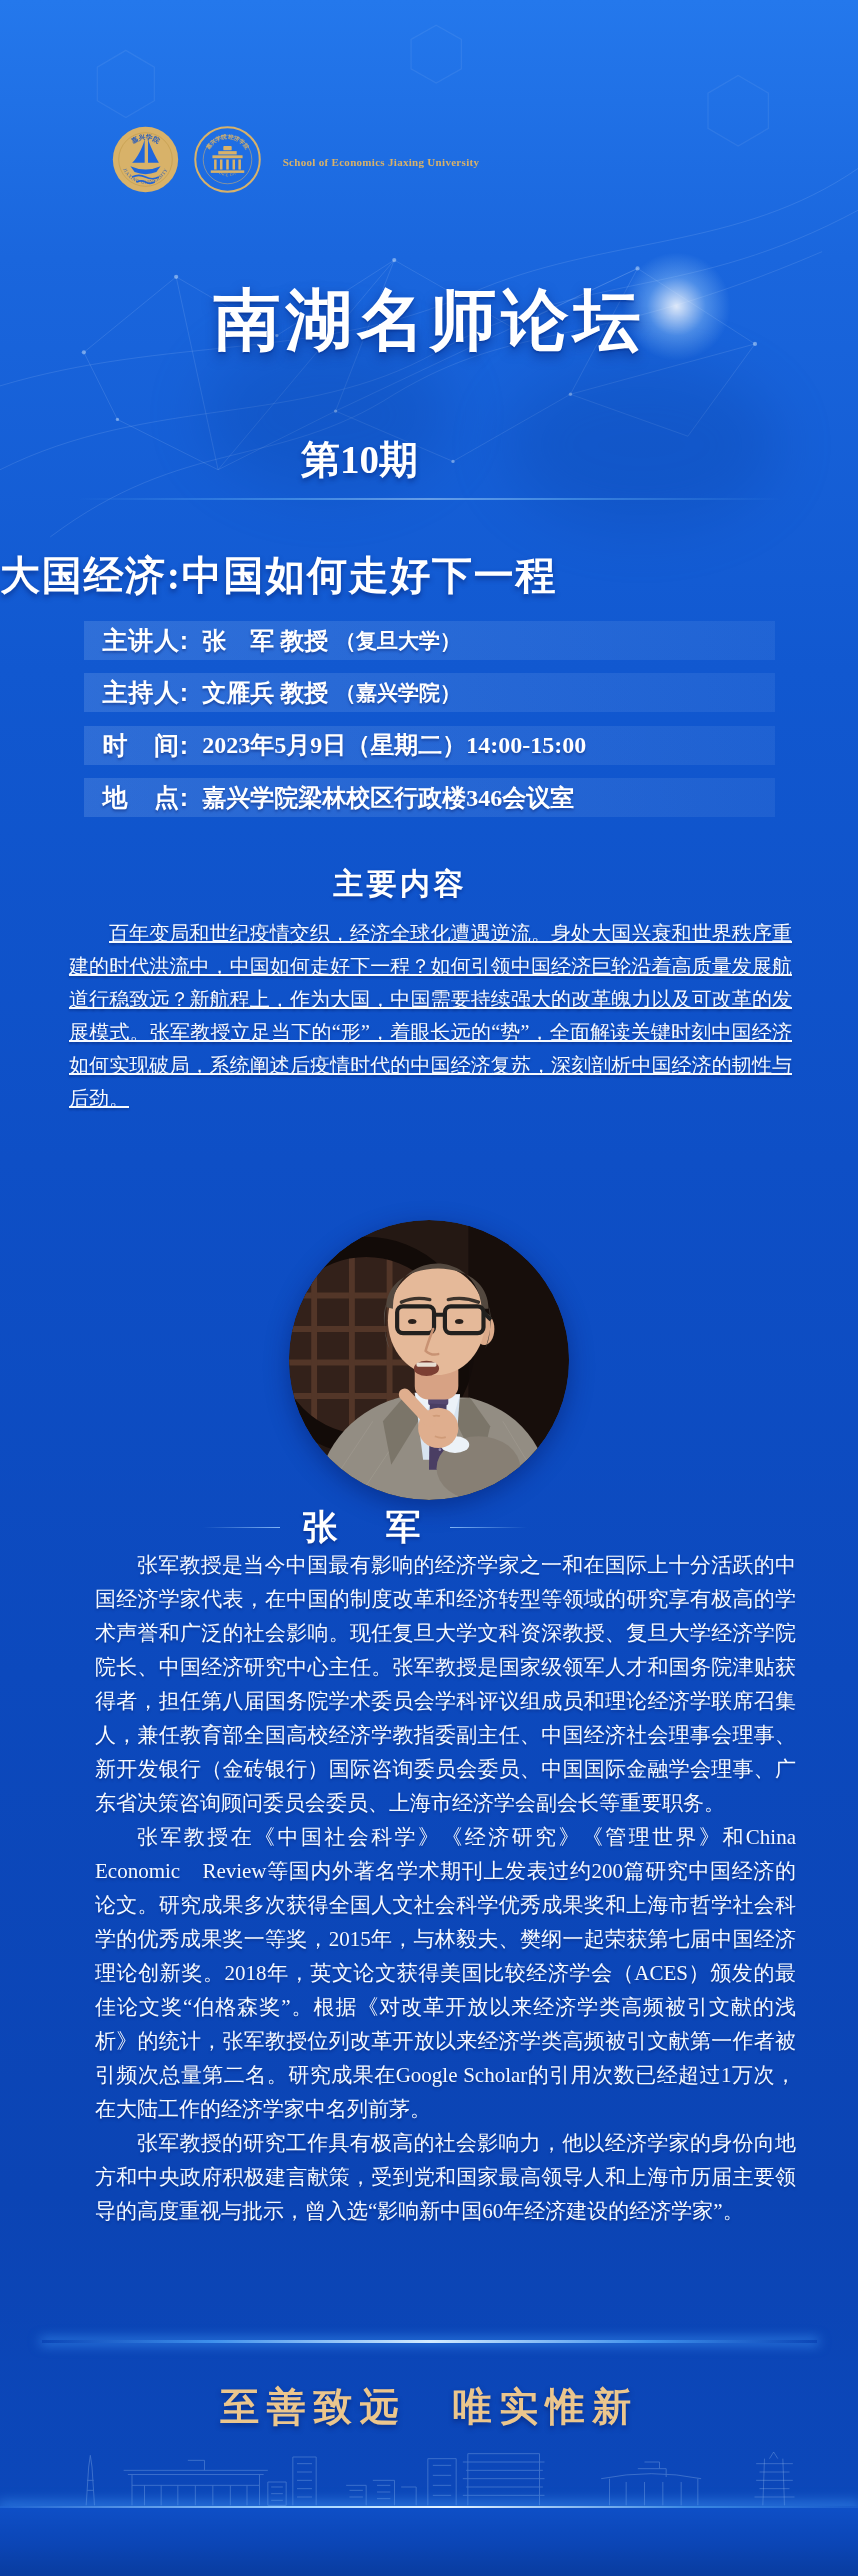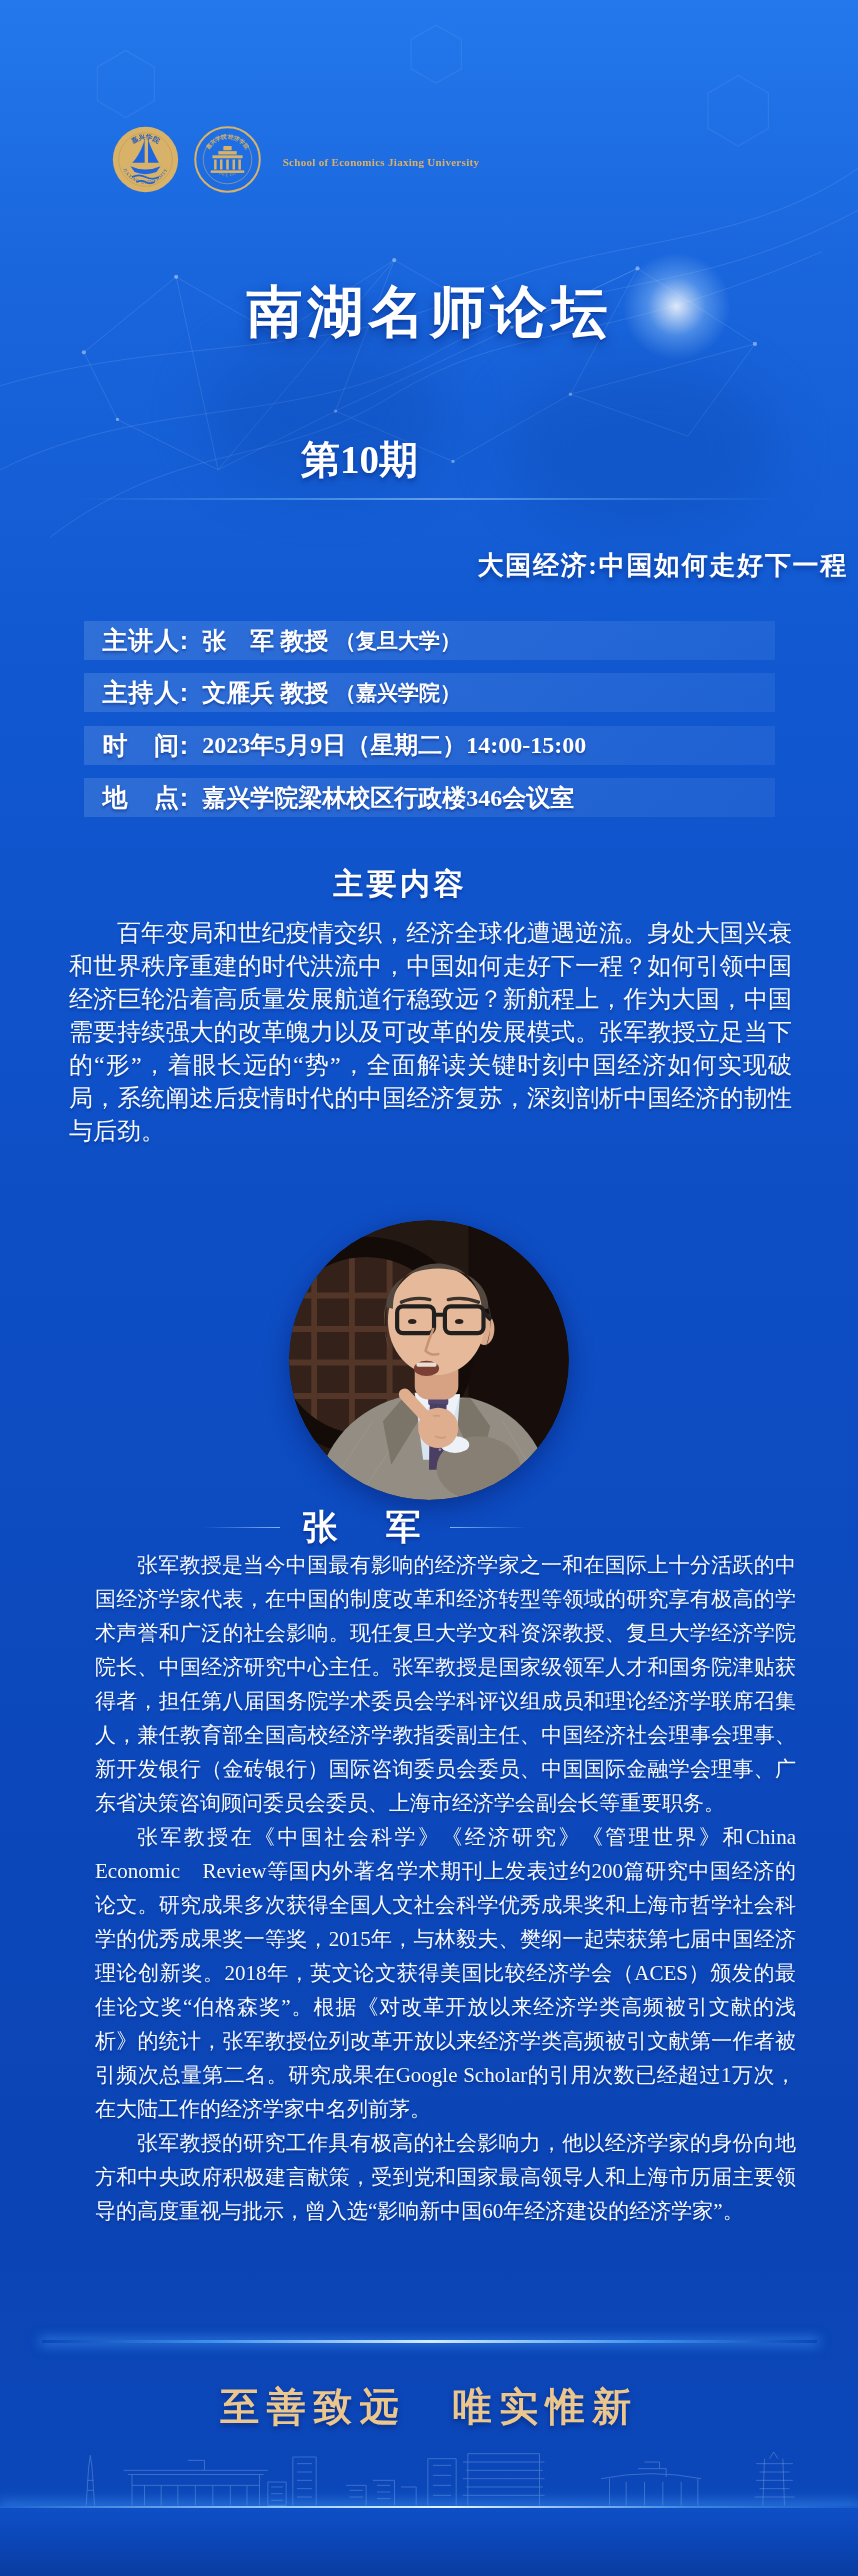--- a/index.html
+++ b/index.html
@@ -15,43 +15,43 @@
   .b2 { left:503px; top:361px; width:277px; height:168px; }
 
   .header { position:absolute; left:112px; top:126px; display:flex; align-items:center; }
   .seal { width:67px; height:67px; margin-right:15px; }
   .school-names { margin-left:6.7px; }
   .school-cn { font-size:35px; font-weight:bold; letter-spacing:11px; color:#e3bf78;
     text-shadow:0 1.7px 3.4px rgba(0,25,90,.4); }
   .school-en { font-size:11px; font-weight:bold; color:#d9b269; letter-spacing:0.3px; margin-top:5px; }
 
   .forum-title { position:absolute; left:0; top:275px; width:859px; text-align:center;
-    font-size:56px; font-weight:bold; letter-spacing:5px; color:#ffffff;
+    font-size:67px; font-weight:bold; letter-spacing:5px; color:#ffffff;
     text-shadow:0 5px 11.7px rgba(0,35,120,.55), 0 1.7px 1.7px rgba(10,60,160,.6); }
   .issue { position:absolute; left:0; top:433px; width:719px; text-align:center;
     font-size:39px; font-weight:bold; color:#fff; text-shadow:0 2.5px 5px rgba(0,25,100,.45); }
   .divider-line { position:absolute; left:77px; top:498px; width:704px; height:1.7px; opacity:.5;
     background:linear-gradient(90deg,transparent,rgba(120,200,255,.8) 30%,rgba(200,235,255,.9) 50%,rgba(120,200,255,.8) 70%,transparent); }
 
-  .lecture-title { position:absolute; left:0; top:548px; width:848px; text-align:right;
-    font-size:26px; font-weight:bold; letter-spacing:1.7px; text-shadow:0 2.5px 5px rgba(0,25,100,.5); }
+  .lecture-title { position:absolute; left:0; top:548px; width:848px; text-align:left;
+    font-size:40px; font-weight:bold; letter-spacing:1.7px; text-shadow:0 2.5px 5px rgba(0,25,100,.5); }
 
   .details { position:absolute; left:84px; top:621px; width:691px; list-style:none; }
   .detail-row { height:39px; margin-bottom:13.4px; display:flex; align-items:center; padding-left:18.4px;
     background:linear-gradient(90deg,rgba(200,225,255,.16),rgba(200,225,255,.08)); }
   .detail-label { font-family:"Liberation Sans","DejaVu Sans",sans-serif; font-weight:bold;
     font-size:25px; letter-spacing:0.8px; margin-right:13.4px; text-shadow:0 1.7px 2.5px rgba(0,20,90,.4); }
   .detail-value { font-size:24px; font-weight:bold; text-shadow:0 1.7px 2.5px rgba(0,20,90,.4); }
   .detail-note { font-size:21px; margin-left:6.7px; font-weight:bold; text-shadow:0 1.7px 2.5px rgba(0,20,90,.4); }
 
   .abstract-heading { position:absolute; left:0; top:864px; width:800px; text-align:center;
     font-size:30px; font-weight:bold; letter-spacing:3.4px; text-shadow:0 1.7px 3.4px rgba(0,20,90,.4); }
   .abstract-text { position:absolute; left:69px; top:917px; width:723px;
-    font-size:24px; line-height:33px; text-align:justify; text-indent:2em; color:#f6faff;
-    text-shadow:0 1.7px 2.5px rgba(0,20,90,.35); }
+    font-size:20px; line-height:33px; text-align:justify; text-indent:2em; color:#f6faff;
+    text-shadow:0 1.7px 2.5px rgba(0,20,90,.35);text-decoration:underline; }
 
   .photo { position:absolute; left:289px; top:1220px; width:280px; height:280px; border-radius:50%;
     overflow:hidden; box-shadow:0 6.7px 25px rgba(0,20,90,.45); }
   .name-row { position:absolute; left:0; top:1504px; width:730px; display:flex;
     align-items:center; justify-content:center; }
   .name-line { width:77px; height:1.7px; }
   .name-line.left { background:linear-gradient(90deg,transparent,rgba(150,200,255,.85)); }
   .name-line.right { background:linear-gradient(90deg,rgba(150,200,255,.85),transparent); }
   .speaker-name { font-size:35px; font-weight:bold; letter-spacing:6.7px; margin:0 22px;
     text-shadow:0 1.7px 3.4px rgba(0,20,90,.45); }

